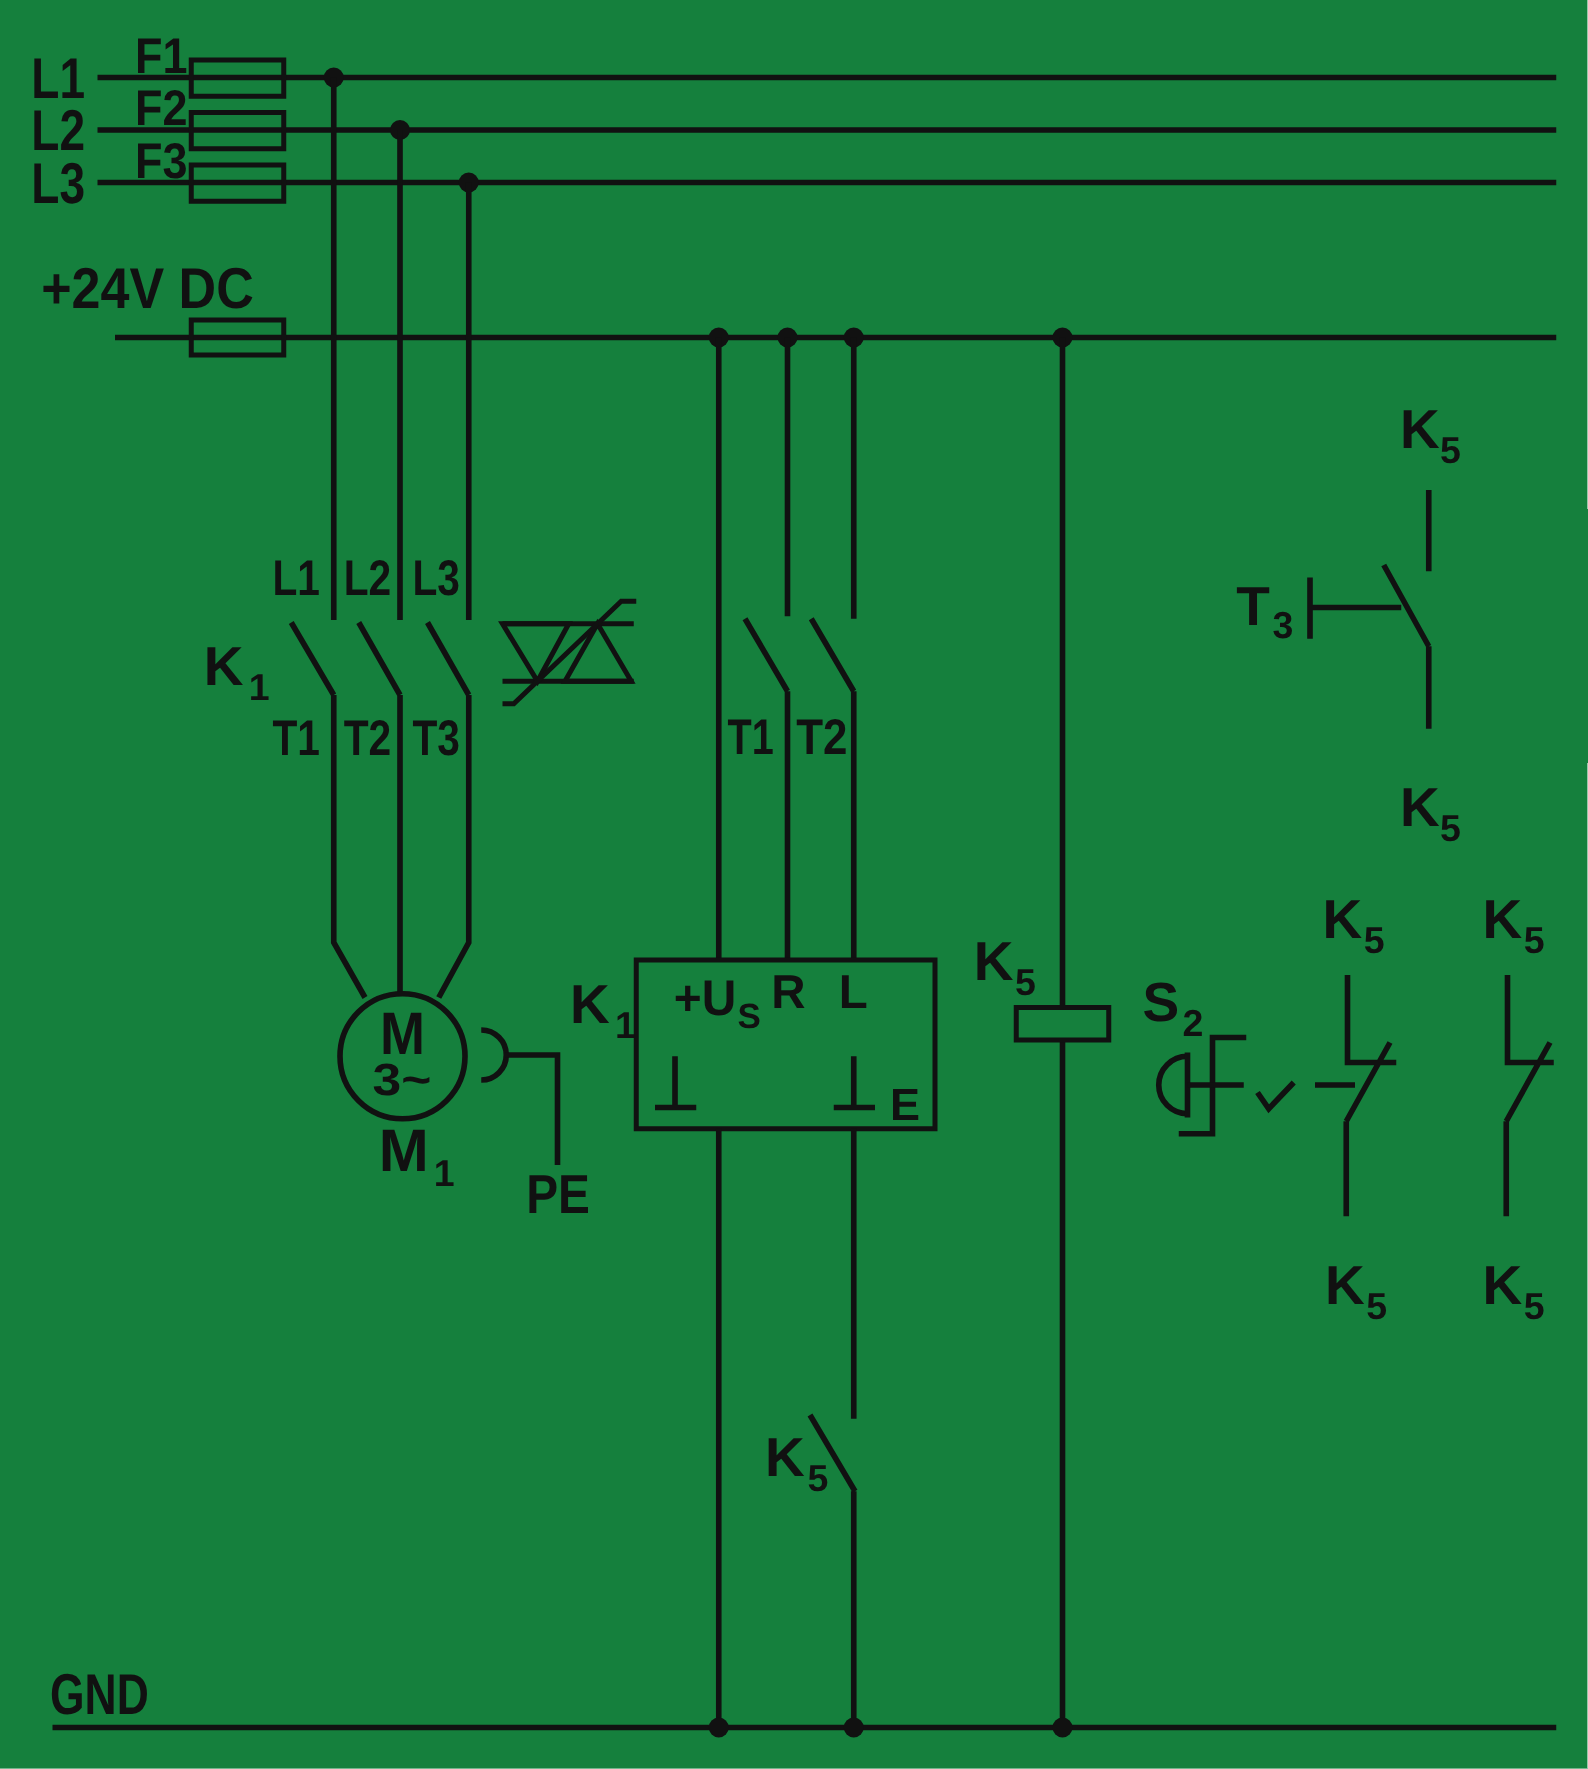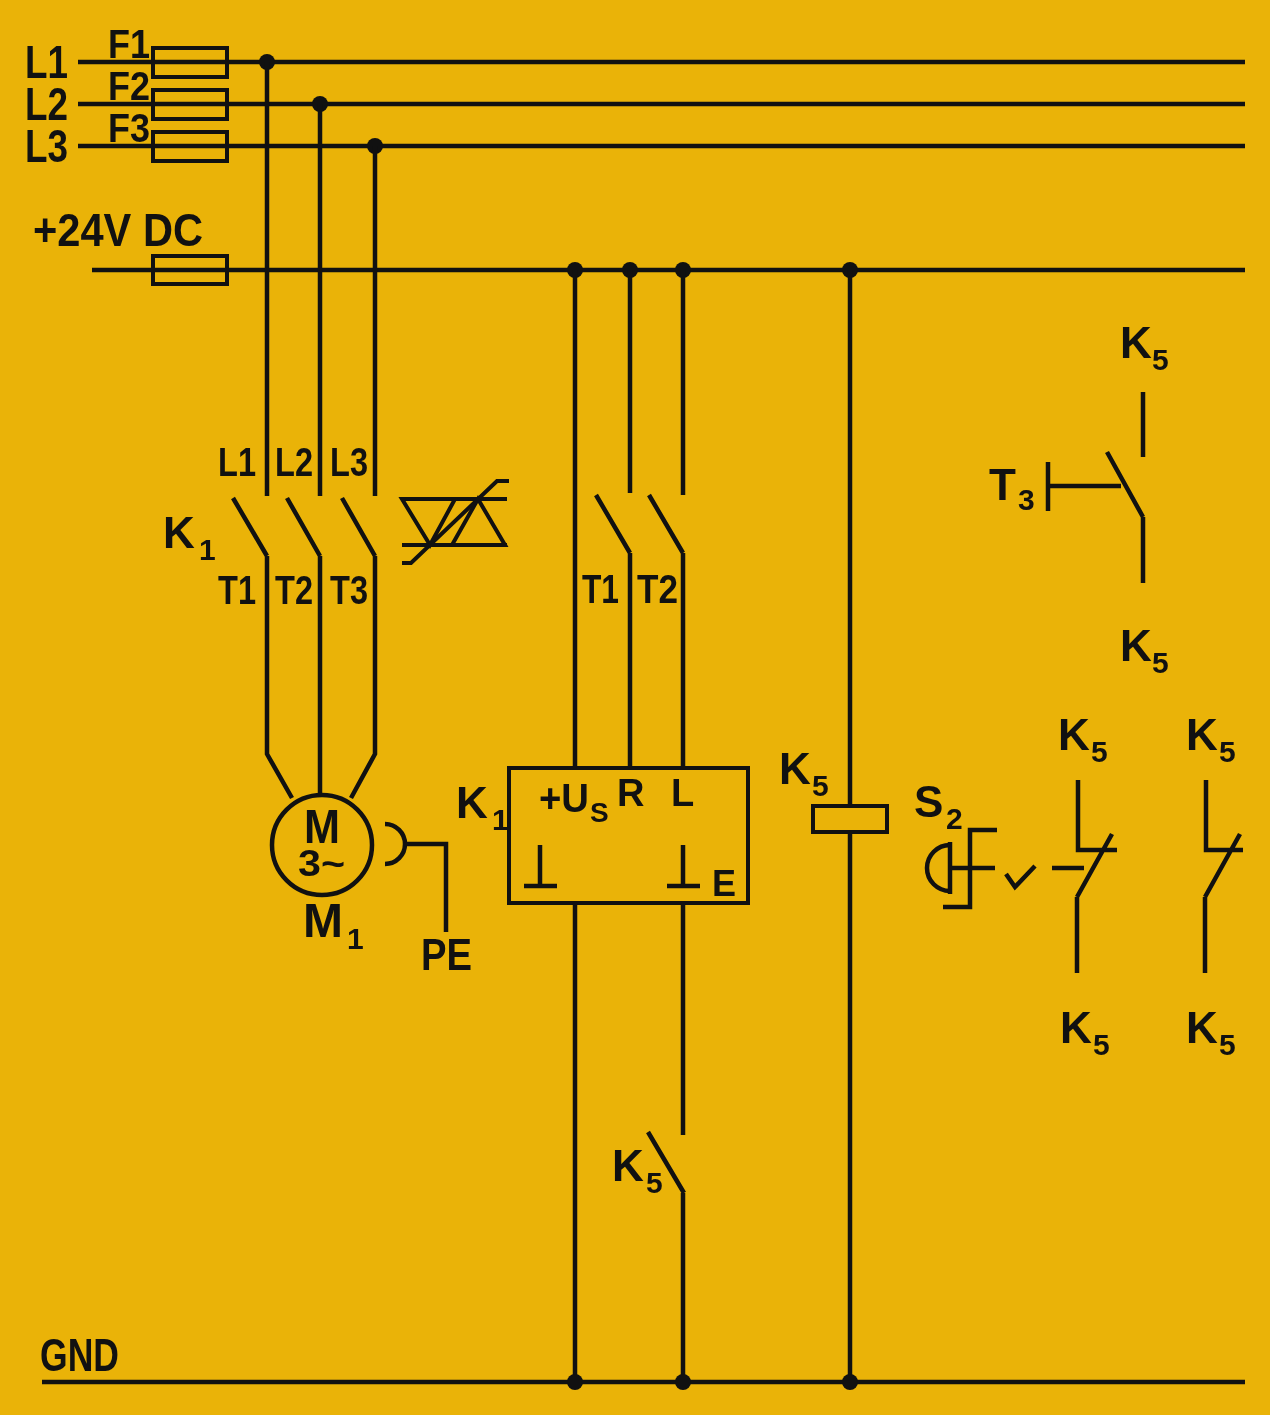--- a/index.html
+++ b/index.html
@@ -1,16 +1,16 @@
 <!DOCTYPE html>
 <html><head>
 <meta charset="utf-8">
 <style>
   html,body{margin:0;padding:0;background:#ffffff;}
-  .stage{position:relative;width:1270px;height:1415px;background:#eab308;overflow:hidden;}
+  .stage{position:relative;width:1270px;height:1415px;background:#15803d;overflow:hidden;}
   svg{display:block;}
   .w{stroke:#111111;stroke-width:4.5;fill:none;stroke-linecap:butt;stroke-linejoin:miter;}
   .box{stroke:#111111;stroke-width:4;fill:none;}
   .dot{fill:#111111;stroke:none;}
   text{font-family:"Liberation Sans","DejaVu Sans",sans-serif;font-weight:bold;fill:#111111;}
   .t46{font-size:46px;} .t44{font-size:44px;} .t40{font-size:40px;}
   .t38{font-size:38px;} .t36{font-size:36px;} .t30{font-size:30px;} .t28{font-size:28px;} .t48{font-size:48px;}
 </style>
 </head>
 <body>

